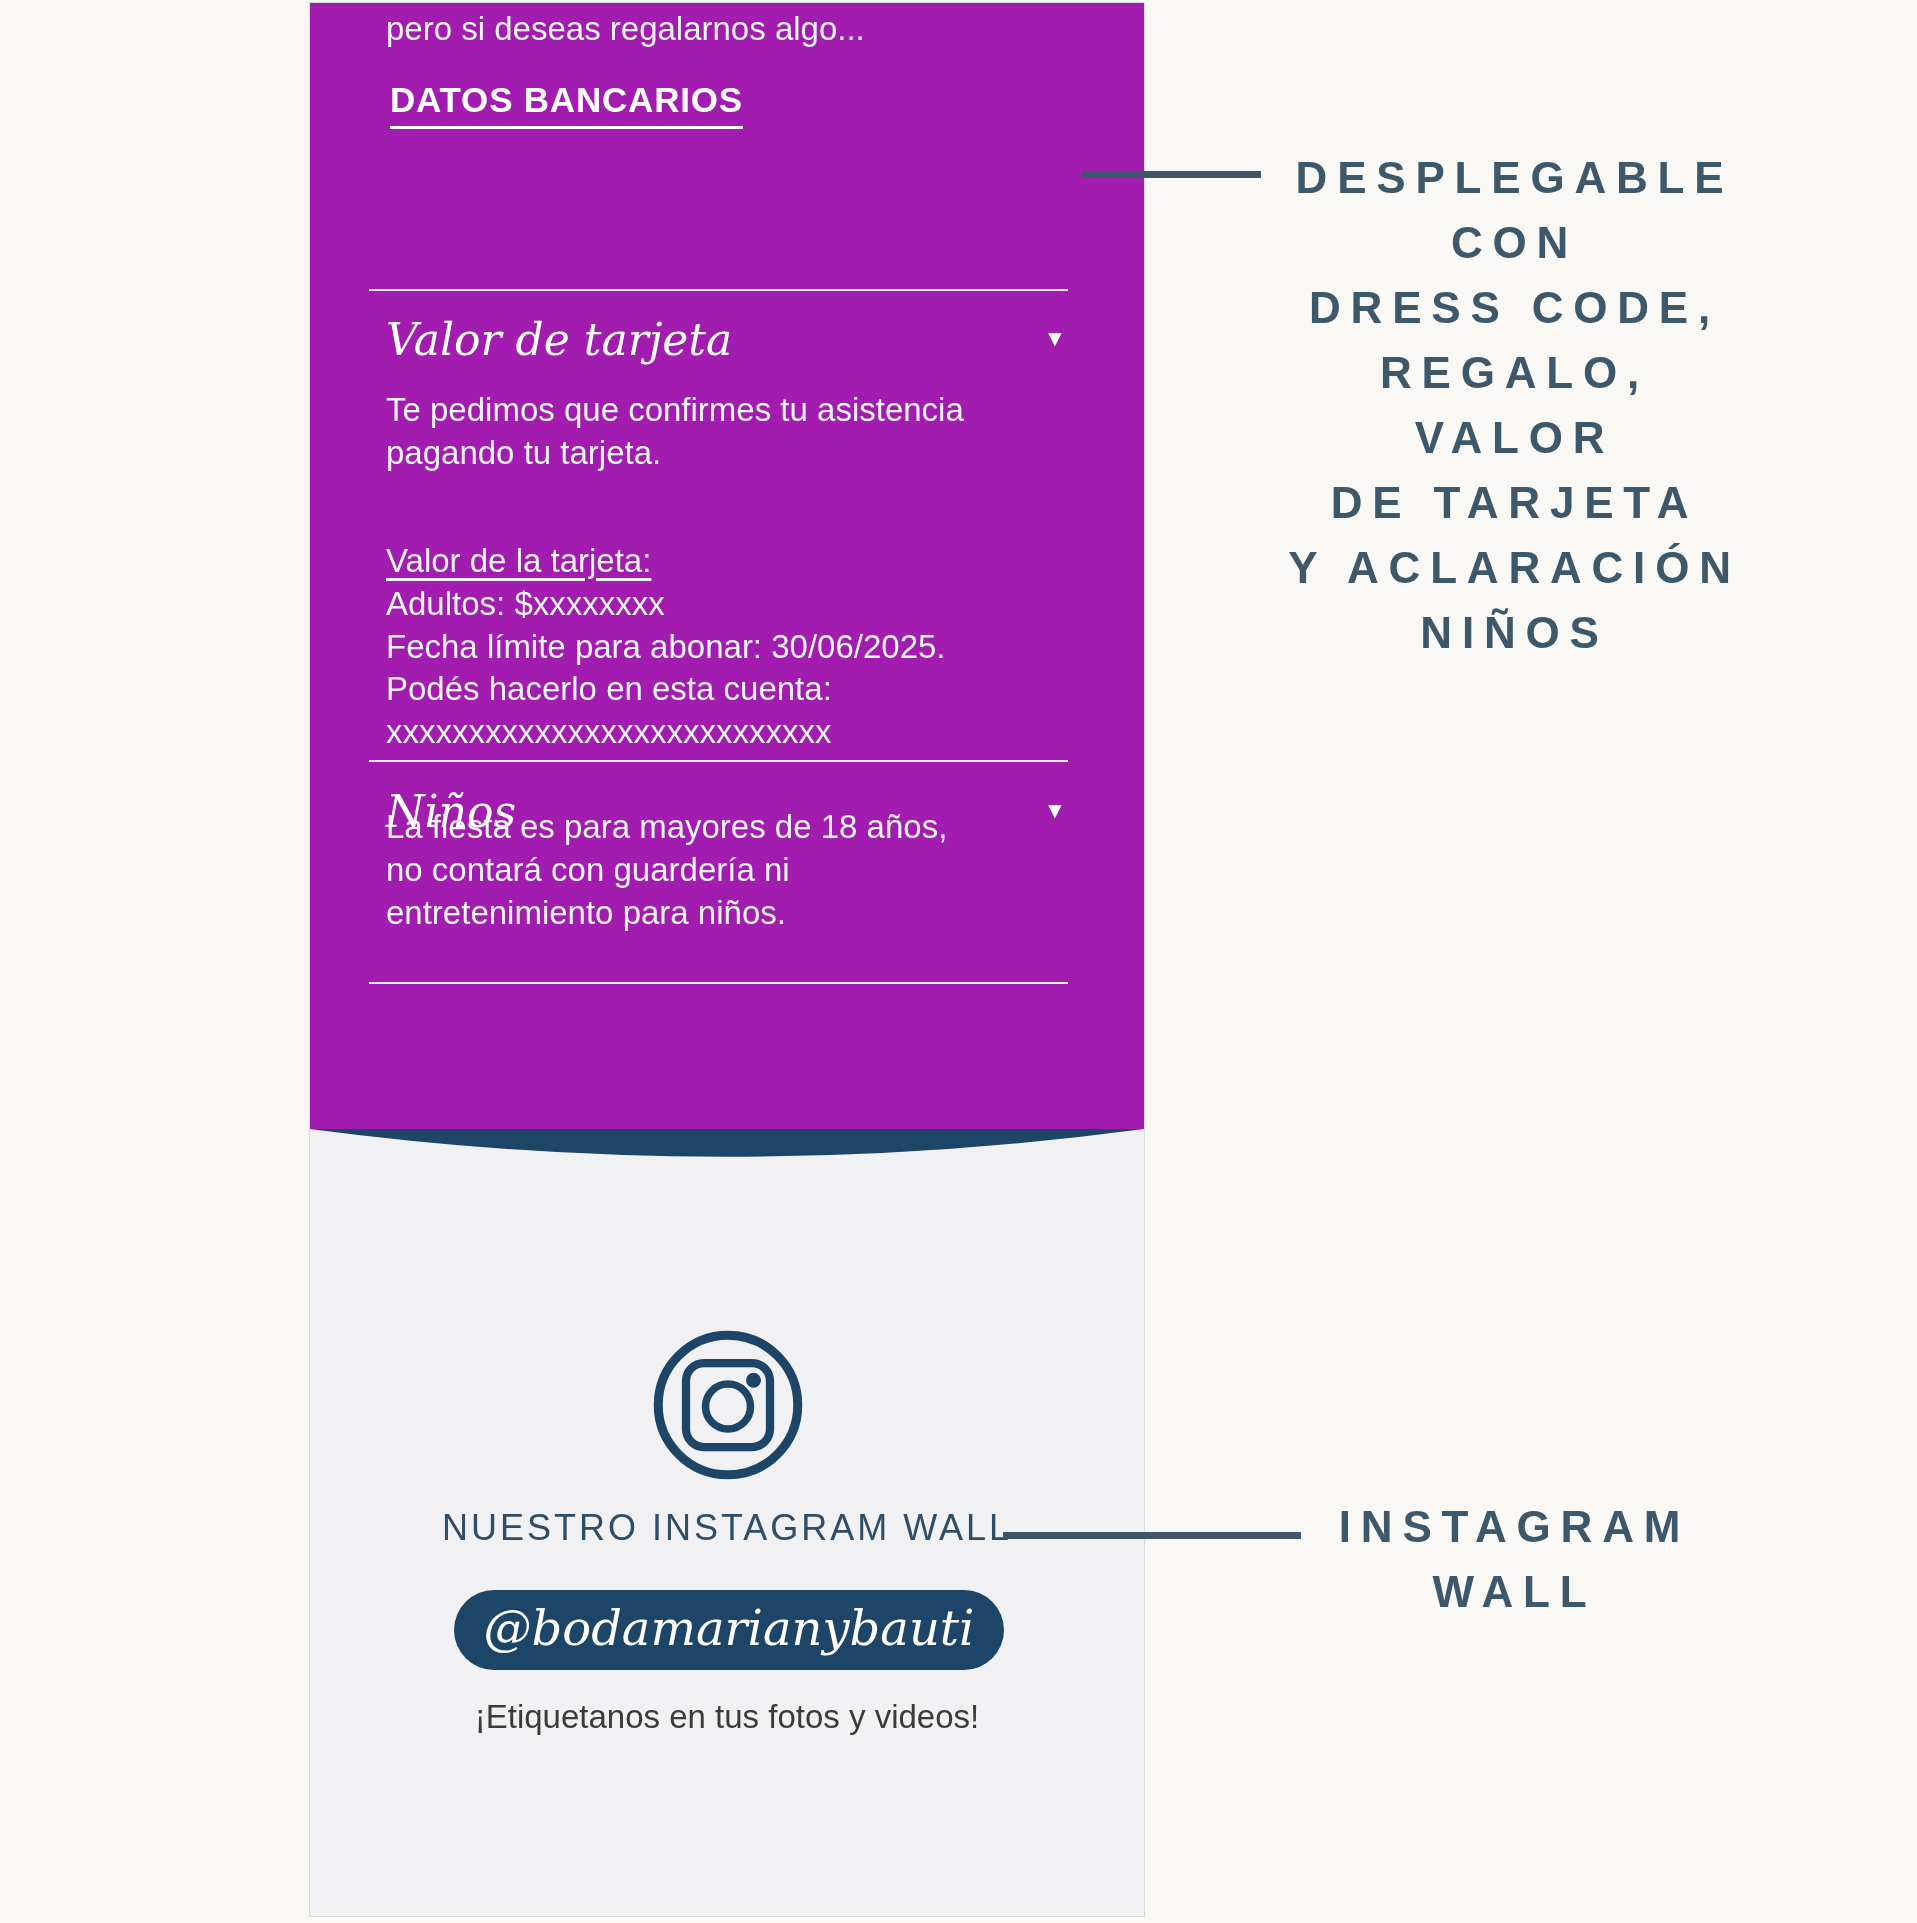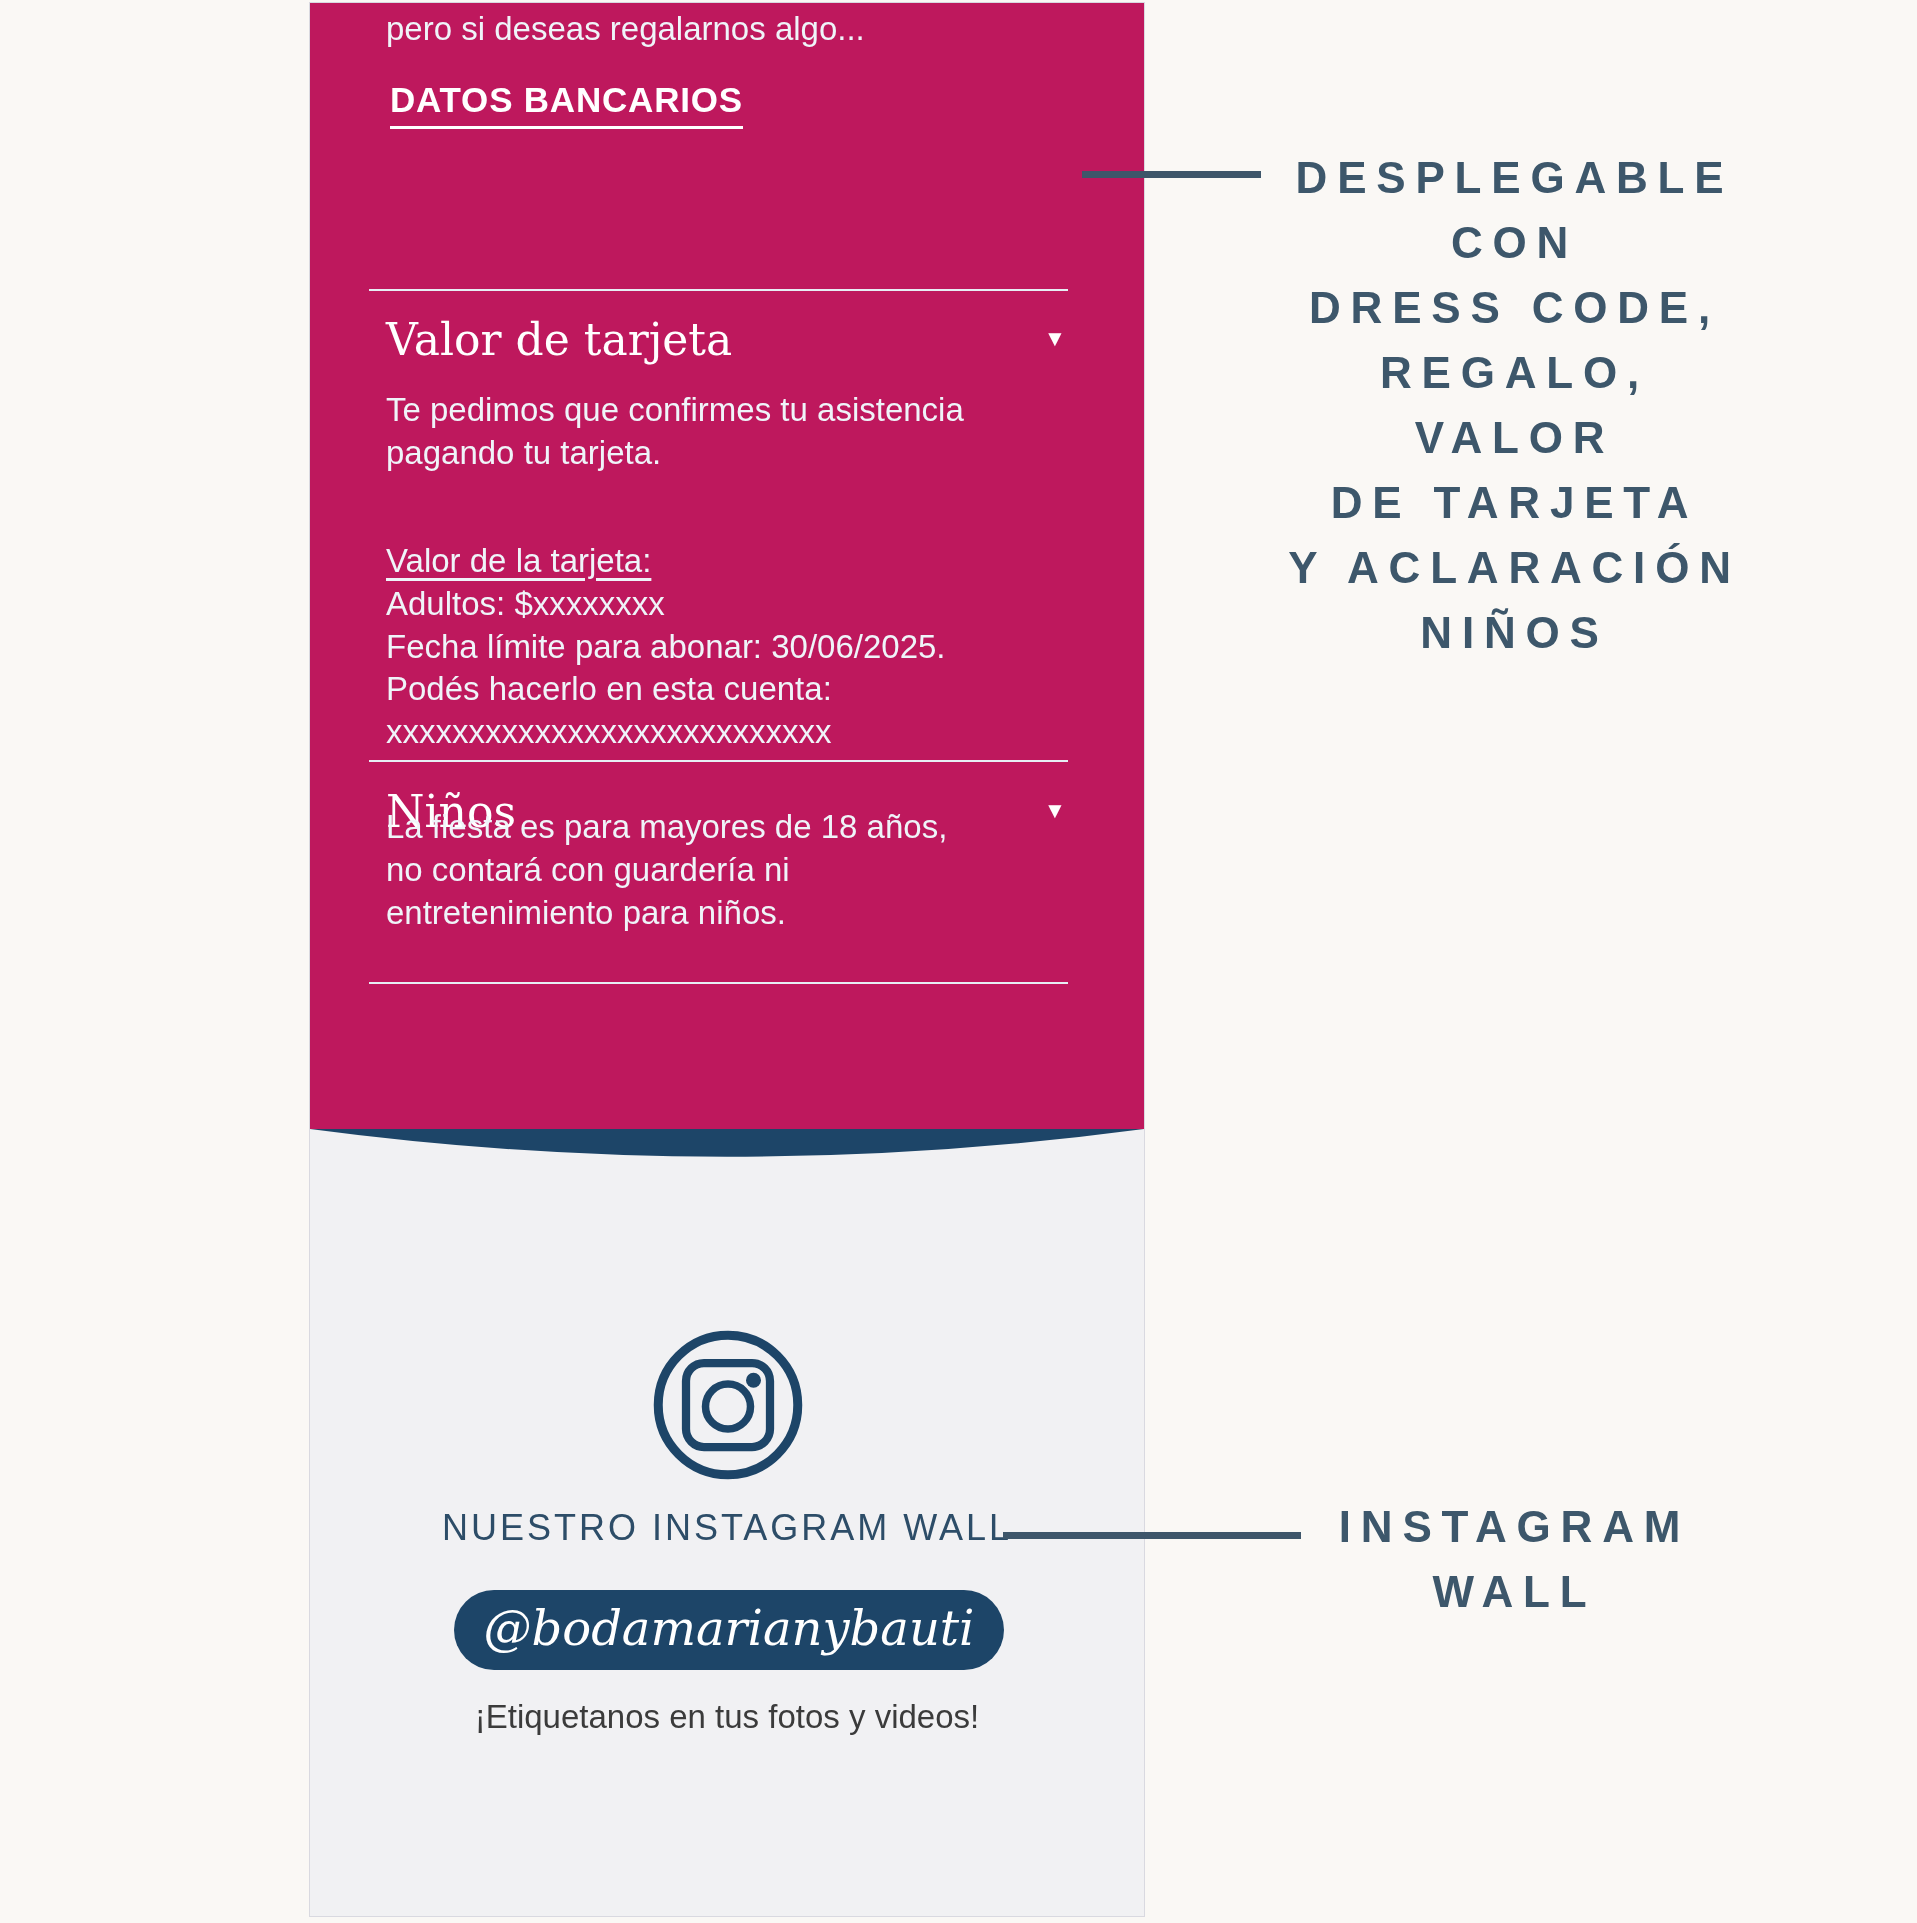--- a/index.html
+++ b/index.html
@@ -1,40 +1,40 @@
 <!DOCTYPE html>
 <html style="font-size:12px"><head>
 <meta charset="utf-8">
 <style>
   html,body{margin:0;padding:0;background:#faf8f5;}
   .stage{position:relative;width:1917px;height:1924px;background:#faf8f5;overflow:hidden;
          font-family:"Liberation Sans",sans-serif;}
   
   .phone{position:absolute;left:309px;top:1.5px;width:836px;height:1915px;
          background:#f1f1f3;border:1.5px solid #d9d9e0;box-sizing:border-box;overflow:hidden;}
-  .blue{position:absolute;left:0;top:0;width:100%;height:1126px;background:#be185d;}
+  .blue{position:absolute;left:0;top:0;width:100%;height:1126px;background:#a21caf;}
   .curve{position:absolute;left:0;top:1126px;width:100%;height:30px;display:block;}
   .b-text{position:absolute;left:76px;right:87px;color:#eff4f9;font-size:33px;
           line-height:43px;white-space:pre-line;}
   .intro{top:4.5px;}
   .datos{position:absolute;left:80px;top:77px;}
   .datos span{display:inline-block;color:#ffffff;font-weight:bold;
           font-size:35px;letter-spacing:0.8px;border-bottom:3.8px solid #fff;padding-bottom:6.8px;}
   .xrow{font-size:30px;letter-spacing:0.8px;}
   .xrow1{top:138px;}
   .buzon{top:201px;}
   .rule{position:absolute;left:59px;width:699px;height:2.3px;background:#e7edf4;}
   .hr1{top:286px;}
   .hr2{top:757px;}
   .hr3{top:979px;}
   .acc-row{position:absolute;left:76px;right:78px;display:flex;
            justify-content:space-between;align-items:center;height:65px;cursor:pointer;}
   .acc1{top:304px;}
   .acc2{top:776px;}
-  .acc-title{font-family:"DejaVu Serif","Liberation Serif",serif;
+  .acc-title{font-family:"DejaVu Serif","Liberation Serif",serif;font-style:italic;
            font-size:44px;color:#ffffff;}
   .caret{font-size:22.5px;color:#ffffff;}
   .acc1-body{top:385px;}
   .value-group{top:493px;}
   .value-label{text-decoration:underline;text-underline-offset:6px;}
   .payment{top:664px;}
   .acc2-body{top:802px;}
   
   .ig-icon{position:absolute;left:343px;top:1327px;width:150px;height:150px;}
   .ig-title{position:absolute;left:0;top:1504px;width:100%;text-align:center;

